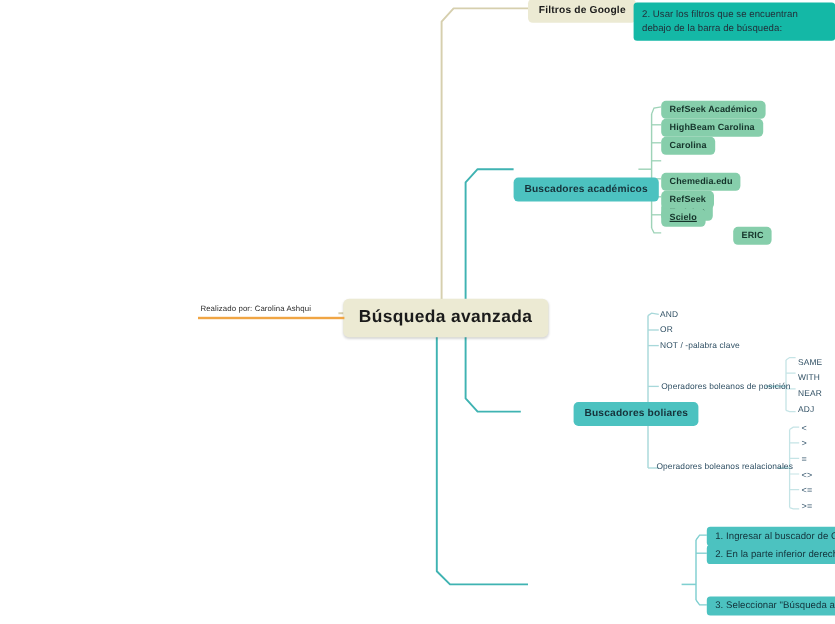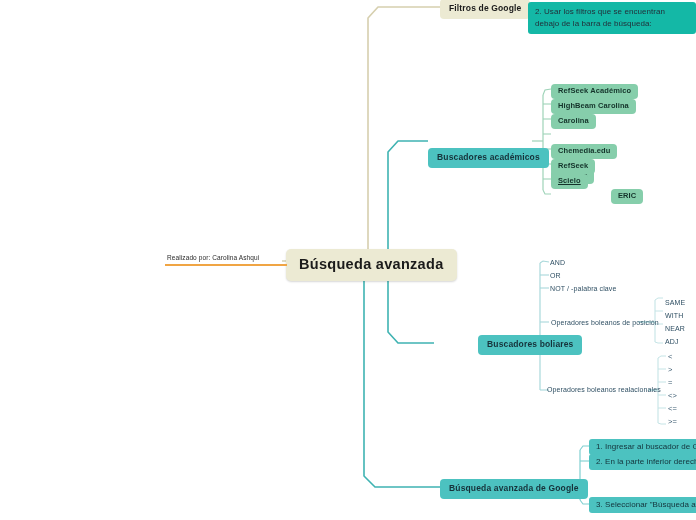--- a/index.html
+++ b/index.html
@@ -283,23 +283,20 @@
   <div class="node plain-leaf op" style="left:666px; top:391px;">
     <span>&lt;&gt;</span>
   </div>
   <div class="node plain-leaf op" style="left:666px; top:404px;">
     <span>&lt;=</span>
   </div>
   <div class="node plain-leaf op" style="left:666px; top:417px;">
     <span>&gt;=</span>
   </div>
 
-  <div class="node teal-node" style="left:440px; top:479px;">
-    <span>Búsqueda avanzada de Google</span>
-  </div>
 
   <div class="node teal-step" style="left:589px; top:439px;">
     <span>1. Ingresar al buscador de Go</span>
   </div>
   <div class="node teal-step" style="left:589px; top:454px;">
     <span>2. En la parte inferior derecha</span>
   </div>
   <div class="node teal-step" style="left:589px; top:497px;">
     <span>3. Seleccionar "Búsqueda ava</span>
   </div>

